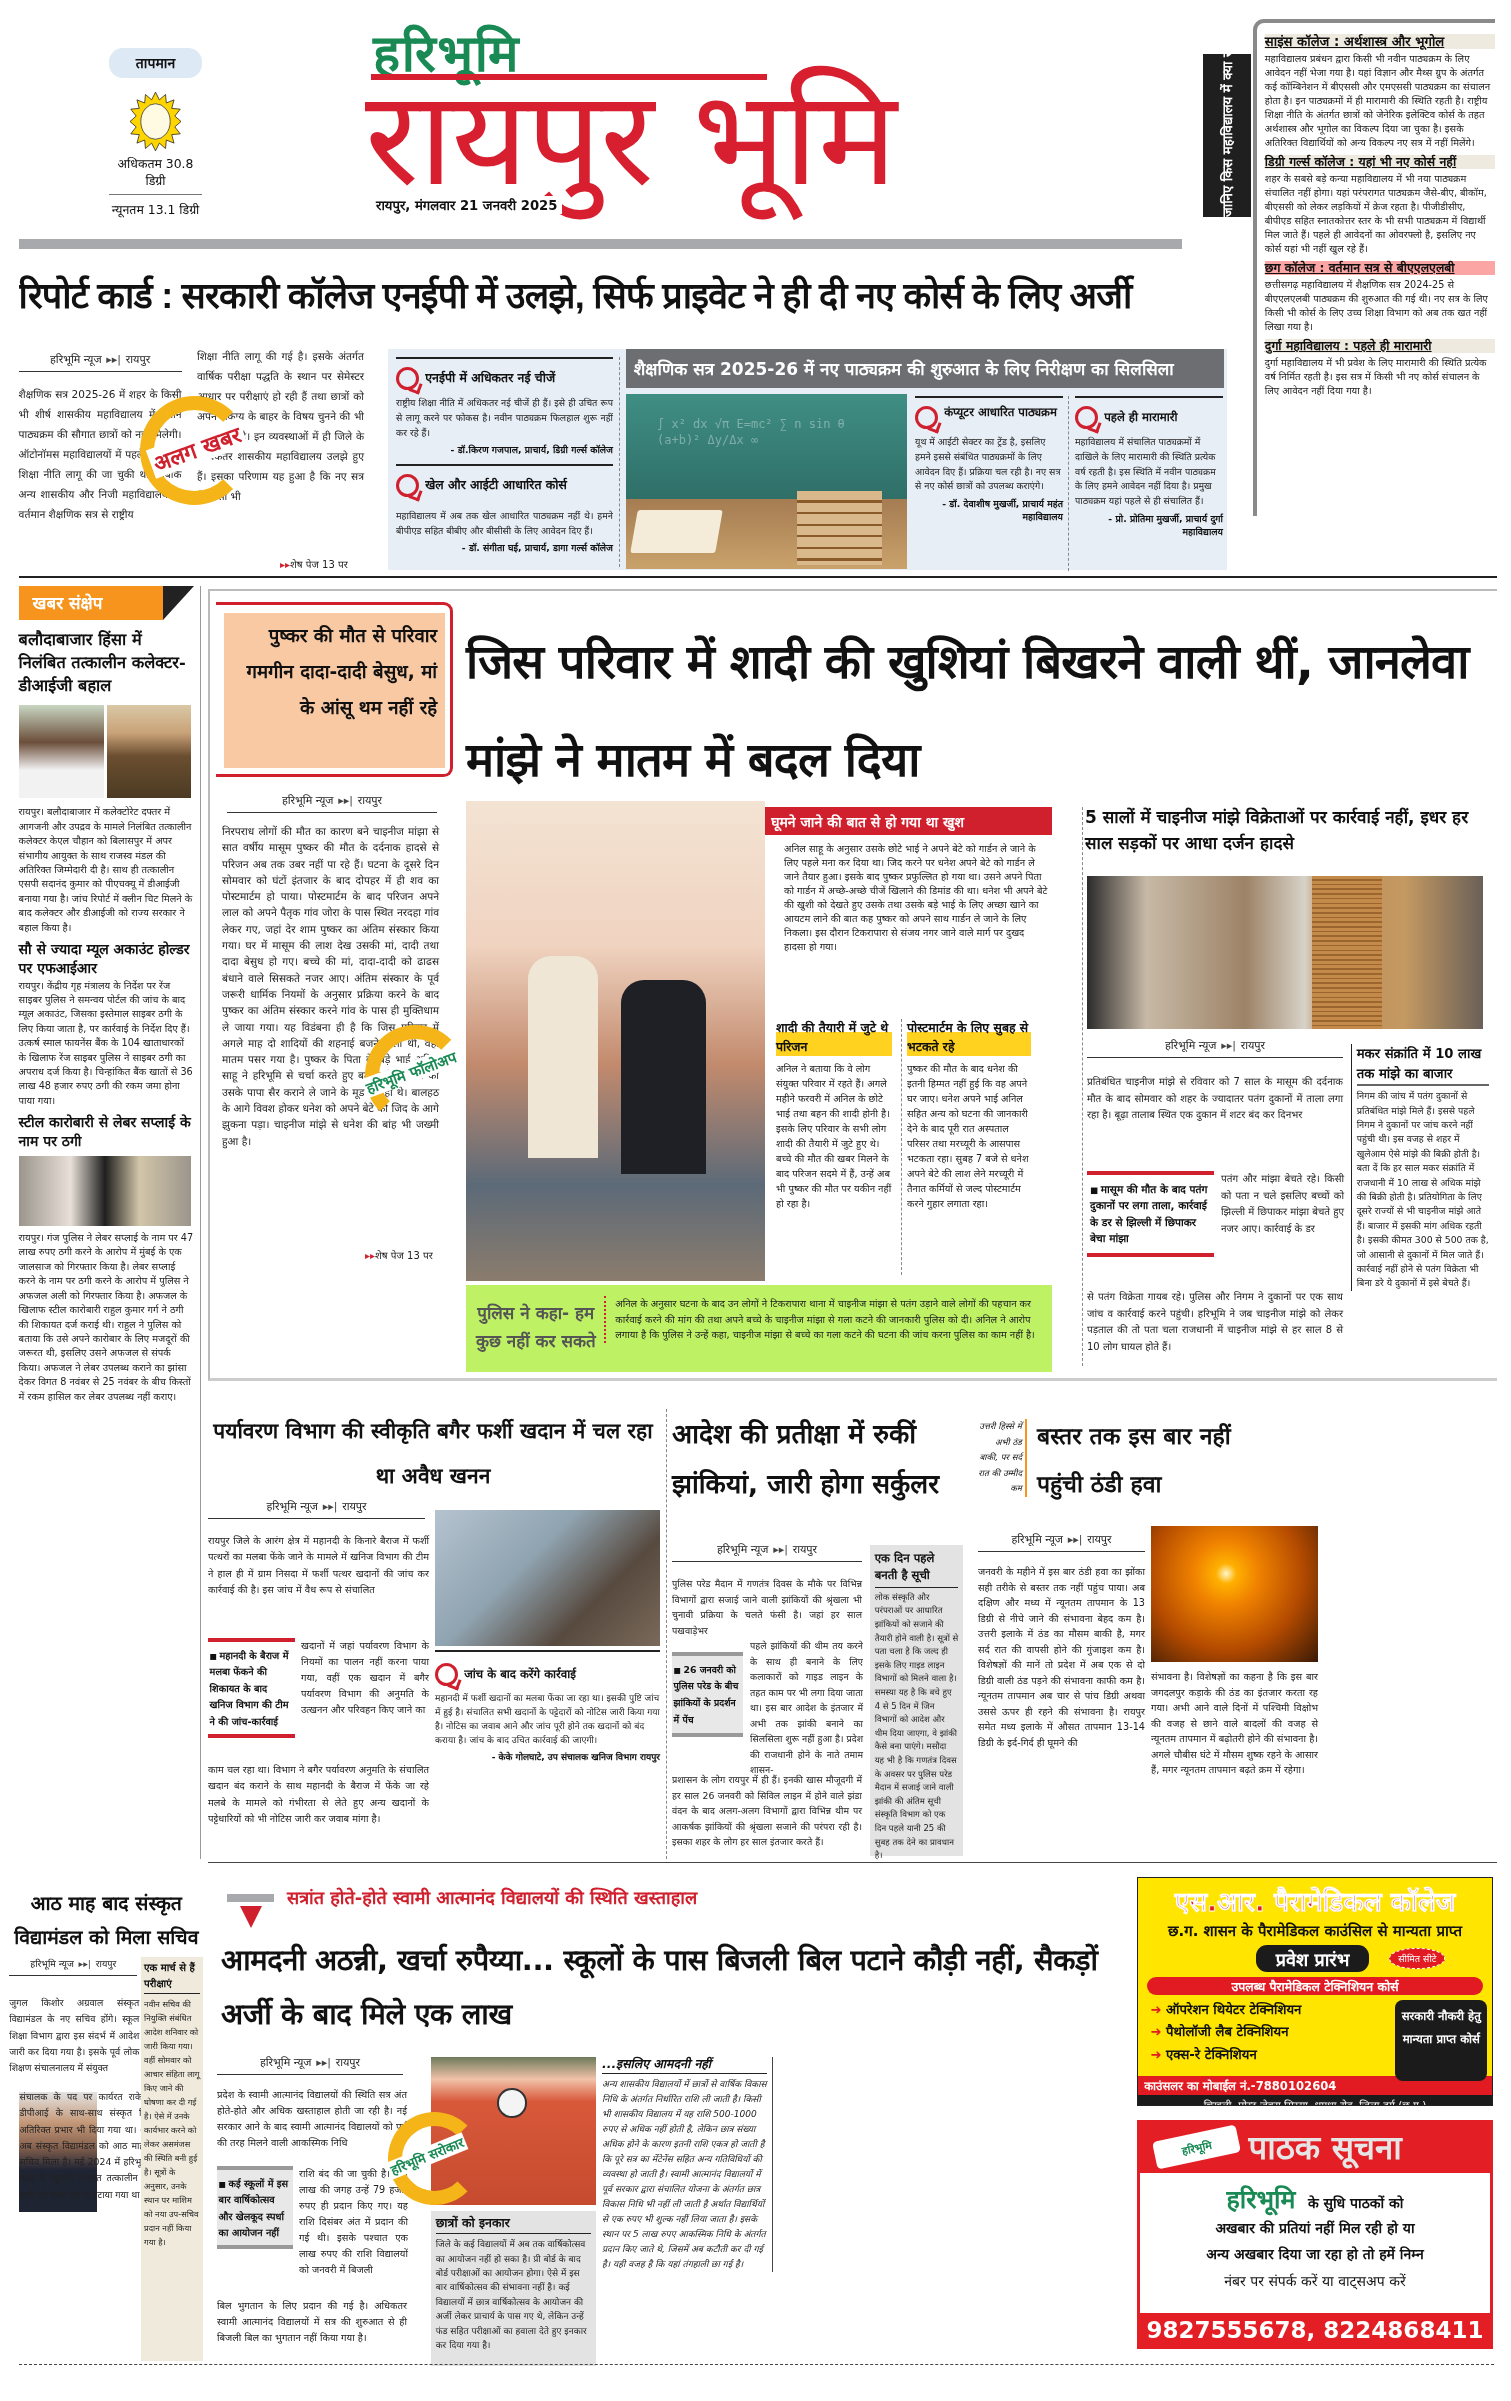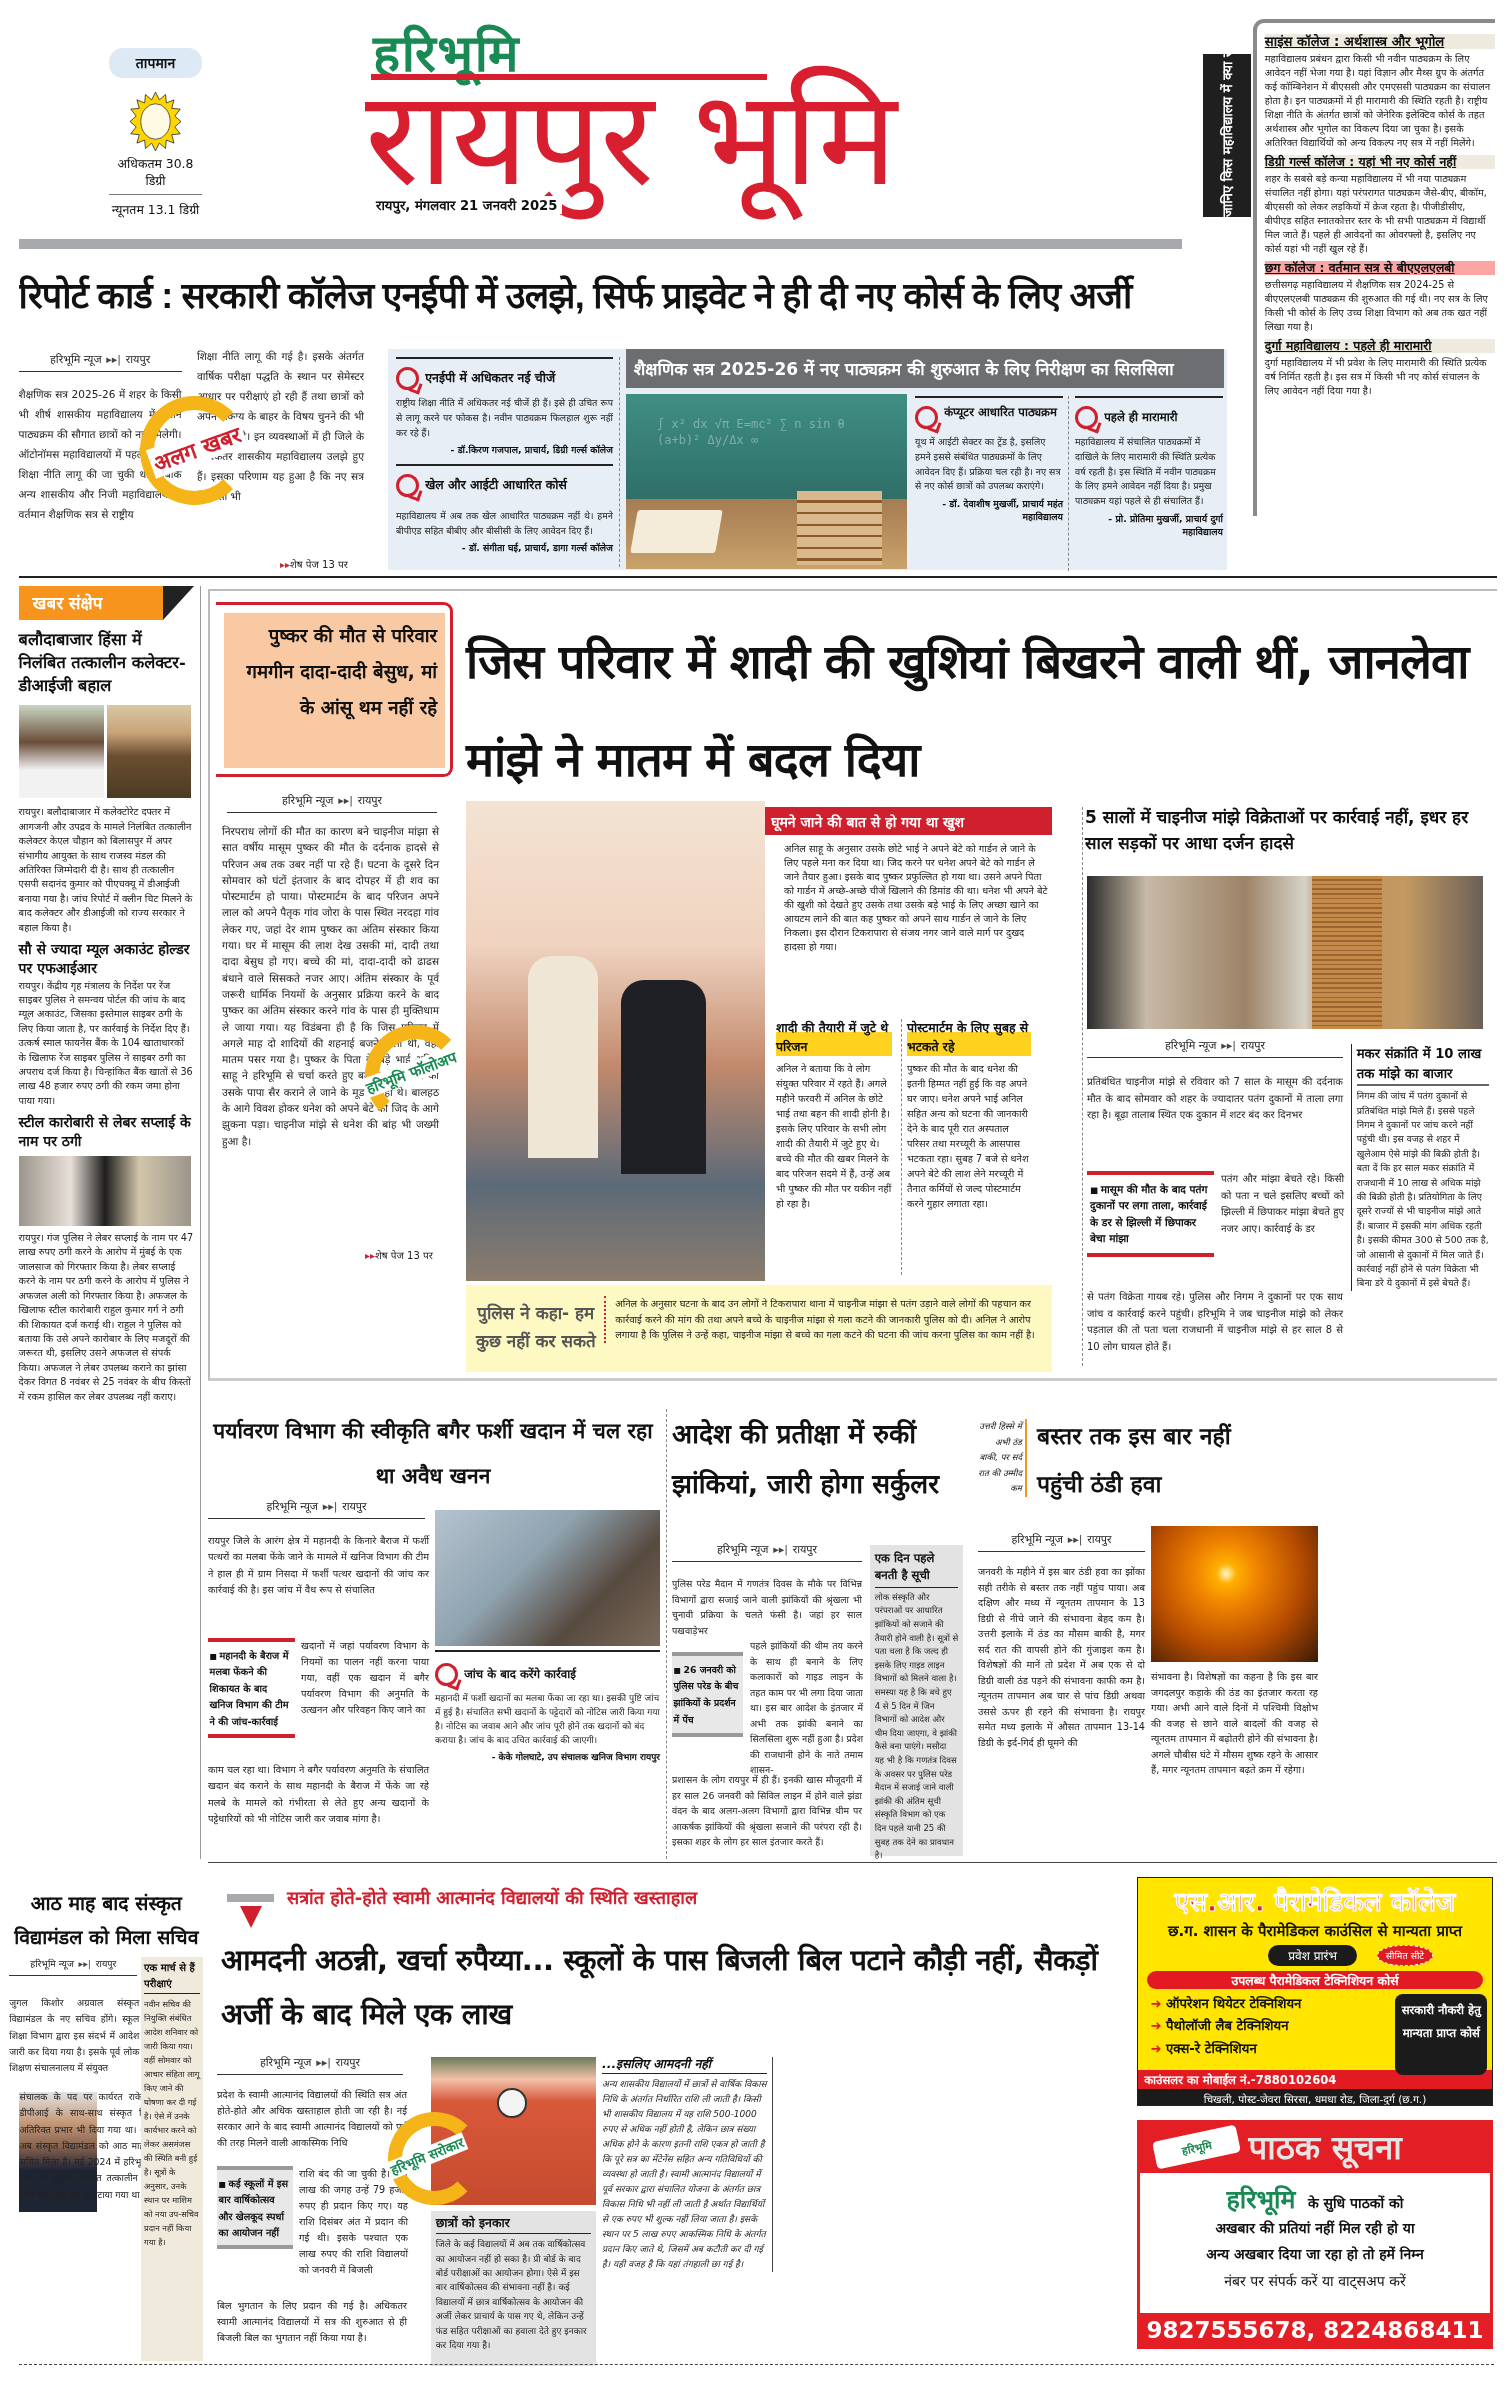--- a/index.html
+++ b/index.html
@@ -157,21 +157,21 @@
 
 <div class="abs" style="left:365px;top:1025px;width:101px;height:101px">
   <div style="position:absolute;inset:0;border-radius:50%;border:14px solid #f5b417;border-right-color:transparent;border-bottom-color:transparent"></div>
   <div style="position:absolute;left:-3.1px;top:37px;transform:rotate(-20deg);font-size:14.8px;font-weight:bold;color:#1a8a55;background:#fff;padding:0 1.6px;white-space:nowrap">हरिभूमि फॉलोअप</div>
 </div>
 
 <div class="abs photo" style="left:466px;top:801px;width:299px;height:480px;background:linear-gradient(180deg,#f3e3d3 0%,#f0d3c0 30%,#c28a6d 55%,#5c6a78 80%,#8b7c6d 100%)">
   <div style="position:absolute;left:62px;top:155px;width:70px;height:202px;background:#efe6d5;border-radius:23px 23px 0 0"></div>
   <div style="position:absolute;left:155px;top:179px;width:85px;height:194px;background:#1e2026;border-radius:23px 23px 0 0"></div>
 </div>
-<div class="abs" style="left:466px;top:1285px;width:586px;height:87px;background:#fef9c3">
+<div class="abs" style="left:466px;top:1285px;width:586px;height:87px;background:#bef264">
   <div class="hd" style="position:absolute;left:7.8px;top:14px;width:124px;font-size:17px;line-height:28px;text-align:center;color:#555">पुलिस ने कहा- हम कुछ नहीं कर सकते</div>
   <div class="txt-sm" style="position:absolute;left:138px;top:11px;width:441px;border-left:2.3px dotted #d0202e;padding-left:9.3px;font-size:9.7px;line-height:15.5px;text-align:left">अनिल के अनुसार घटना के बाद उन लोगों ने टिकरापारा थाना में चाइनीज मांझा से पतंग उड़ाने वाले लोगों की पहचान कर कार्रवाई करने की मांग की तथा अपने बच्चे के चाइनीज मांझा से गला कटने की जानकारी पुलिस को दी। अनिल ने आरोप लगाया है कि पुलिस ने उन्हें कहा, चाइनीज मांझा से बच्चे का गला कटने की घटना की जांच करना पुलिस का काम नहीं है।</div>
 </div>
 
 <div class="abs" style="left:765px;top:807px;width:287px;background:#d0202e;color:#fff;font-size:14px;font-weight:bold;padding:4.7px 6.2px;white-space:nowrap">घूमने जाने की बात से हो गया था खुश</div>
 <div class="abs txt-sm" style="left:784px;top:842px;width:264px;font-size:9.7px;line-height:14px;text-align:left">अनिल साहू के अनुसार उसके छोटे भाई ने अपने बेटे को गार्डन ले जाने के लिए पहले मना कर दिया था। जिद करने पर धनेश अपने बेटे को गार्डन ले जाने तैयार हुआ। इसके बाद पुष्कर प्रफुल्लित हो गया था। उसने अपने पिता को गार्डन में अच्छे-अच्छे चीजें खिलाने की डिमांड की था। धनेश भी अपने बेटे की खुशी को देखते हुए उसके तथा उसके बड़े भाई के लिए अच्छा खाने का आयटम लाने की बात कह पुष्कर को अपने साथ गार्डन ले जाने के लिए निकला। इस दौरान टिकरापारा से संजय नगर जाने वाले मार्ग पर दुखद हादसा हो गया।</div>
 
 <div class="abs" style="left:776px;top:1019px;width:116px">
   <div class="hd" style="font-size:12.4px;line-height:18.6px;background:linear-gradient(180deg,transparent 35%,#ffd21f 35%)">शादी की तैयारी में जुटे थे परिजन</div>
   <div class="txt-sm" style="font-size:9.7px;line-height:15px;margin-top:4.7px;text-align:left">अनिल ने बताया कि वे लोग संयुक्त परिवार में रहते हैं। अगले महीने फरवरी में अनिल के छोटे भाई तथा बहन की शादी होनी है। इसके लिए परिवार के सभी लोग शादी की तैयारी में जुटे हुए थे। बच्चे की मौत की खबर मिलने के बाद परिजन सदमे में हैं, उन्हें अब भी पुष्कर की मौत पर यकीन नहीं हो रहा है।</div>
@@ -288,21 +288,21 @@
 </div>
 <div class="abs" style="left:602px;top:2057px;width:171px;border-right:0.8px solid #444;padding-right:4.7px">
   <div class="hd" style="font-size:12.4px;font-style:italic;border-bottom:1.6px solid #222;padding-bottom:1.6px">...इसलिए आमदनी नहीं</div>
   <div class="txt-sm" style="font-size:9px;line-height:15px;font-style:italic;margin-top:3.1px;text-align:left">अन्य शासकीय विद्यालयों में छात्रों से वार्षिक विकास निधि के अंतर्गत निर्धारित राशि ली जाती है। किसी भी शासकीय विद्यालय में यह राशि 500-1000 रुपए से अधिक नहीं होती है, लेकिन छात्र संख्या अधिक होने के कारण इतनी राशि एकत्र हो जाती है कि पूरे सत्र का मेंटेनेंस सहित अन्य गतिविधियों की व्यवस्था हो जाती है। स्वामी आत्मानंद विद्यालयों में पूर्व सरकार द्वारा संचालित योजना के अंतर्गत छात्र विकास निधि भी नहीं ली जाती है अर्थात विद्यार्थियों से एक रुपए भी शुल्क नहीं लिया जाता है। इसके स्थान पर 5 लाख रुपए आकस्मिक निधि के अंतर्गत प्रदान किए जाते थे, जिसमें अब कटौती कर दी गई है। यही वजह है कि यहां तंगहाली छा गई है।</div>
 </div>
 
 <div class="abs" style="left:1137px;top:1877px;width:356px;height:229px;background:#ffe500;border:0.8px solid #222;overflow:hidden">
   <div style="text-align:center;color:#e21b23;font-weight:bold;font-size:26.4px;margin-top:4.7px;-webkit-text-stroke:0.8px #fff">एस.आर. पैरामेडिकल कॉलेज</div>
   <div style="text-align:center;font-size:15px;font-weight:bold;margin-top:1.6px">छ.ग. शासन के पैरामेडिकल काउंसिल से मान्यता प्राप्त</div>
   <div style="display:flex;justify-content:center;align-items:center;gap:20px;margin-top:4.7px">
-    <div style="background:#1b1b1b;color:#fff;border-radius:11px;padding:1.6px 20px;font-weight:normal;font-size:12px;margin-left:71px">प्रवेश प्रारंभ</div>
+    <div style="background:#1b1b1b;color:#fff;border-radius:11px;padding:1.6px 20px;font-weight:bold;font-size:18px;margin-left:71px">प्रवेश प्रारंभ</div>
     <div style="background:#e21b23;color:#fff;border-radius:50%;padding:3.1px 7.8px;font-size:9.3px;border:1.6px dashed #fff">सीमित सीटे</div>
   </div>
   <div style="margin:4.7px 9.3px 0;background:#e21b23;color:#fff;border-radius:11px;text-align:center;font-weight:bold;font-size:12.4px;padding:0.8px 0">उपलब्ध पैरामेडिकल टेक्निशियन कोर्स</div>
   <div style="position:relative;height:85px">
     <div style="position:absolute;left:12.4px;top:3.1px;font-weight:bold;font-size:13.2px;line-height:22.5px">
       <div><span style="color:#e21b23">➜ </span><span>ऑपरेशन थियेटर टेक्निशियन</span></div>
       <div><span style="color:#e21b23">➜ </span><span>पैथोलॉजी लैब टेक्निशियन</span></div>
       <div><span style="color:#e21b23">➜ </span><span>एक्स-रे टेक्निशियन</span></div>
     </div>
     <div style="position:absolute;right:4.7px;top:4.7px;width:92px;height:81px;background:#1b1b1b;color:#fff;border-radius:7.8px;font-weight:bold;font-size:11.6px;line-height:23px;text-align:center;padding-top:4.7px;z-index:2">सरकारी नौकरी हेतु मान्यता प्राप्त कोर्स</div>

